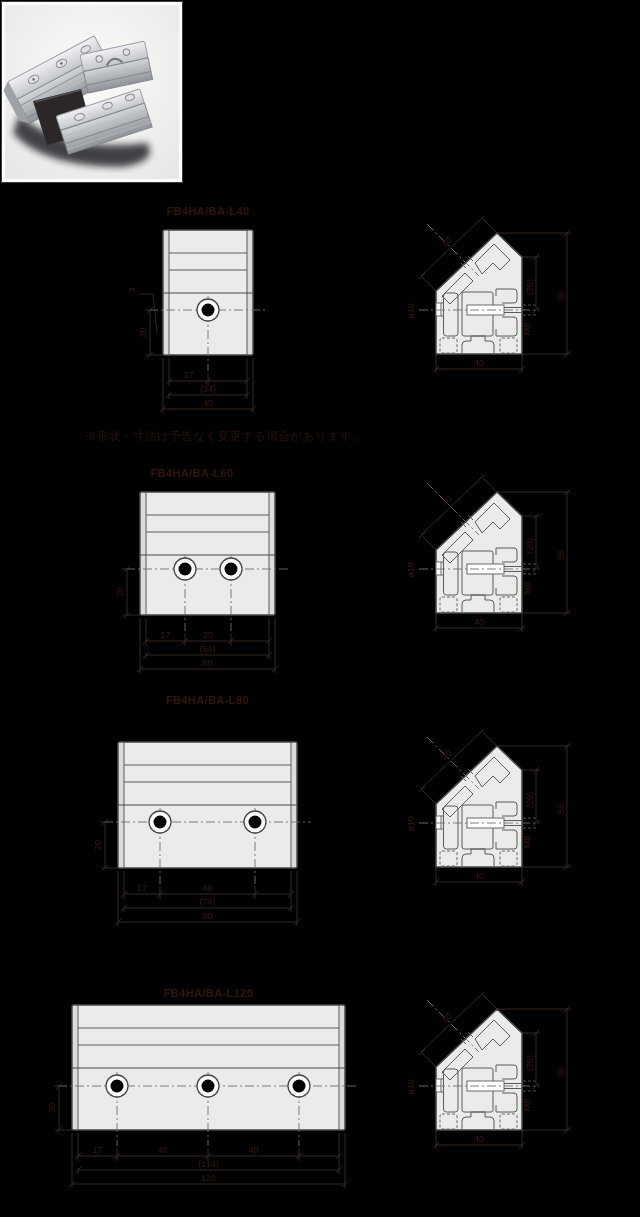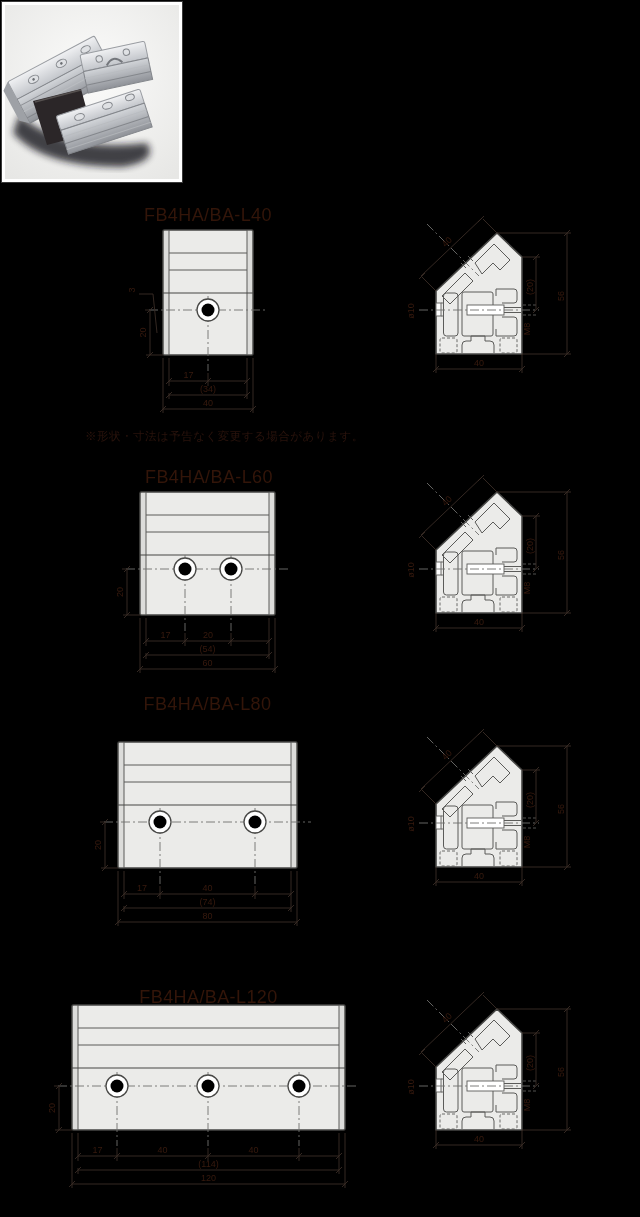--- a/index.html
+++ b/index.html
@@ -1,20 +1,20 @@
 <!DOCTYPE html>
 <html><head>
 <meta charset="utf-8">
 <style>
   html,body{margin:0;padding:0;background:#000;}
   .canvas{position:relative;width:640px;height:1217px;background:#000;overflow:hidden;
           font-family:"Liberation Sans", sans-serif;}
   .photo-frame{position:absolute;left:2px;top:2px;width:174px;height:174px;
                background:#f4f4f2;border:3px solid #ffffff;outline:1px solid #3a3a3a;}
-  .part-label{position:absolute;color:#331509;font-weight:normal;font-size:18px;
+  .part-label{position:absolute;color:#331509;font-weight:bold;font-size:11px;
               text-align:center;letter-spacing:.4px;white-space:nowrap;}
   .note-line{position:absolute;color:#2a130c;font-size:11.5px;letter-spacing:.5px;white-space:nowrap;}
   svg{position:absolute;overflow:visible;}
   svg text{font-family:"Liberation Sans", sans-serif;}
   .body-shape{fill:#ebebe9;stroke:#474745;stroke-width:1.6;stroke-linejoin:round;}
   .strip{fill:#dcdcda;}
   .thin{fill:none;stroke:#5b5b59;stroke-width:1;stroke-linejoin:round;}
   .mid{fill:none;stroke:#474745;stroke-width:1.1;}
   .cl{fill:none;stroke:#6f6f6d;stroke-width:.9;stroke-dasharray:9 3 2 3;}
   .cbore{fill:#ffffff;stroke:#474745;stroke-width:1.3;}
@@ -172,21 +172,21 @@
           <text class="dtx" x="128.5" y="64" transform="rotate(-90 128.5 64)">56</text>
           <path class="dim" d="M1,122 V141 M87,122 V141 M1,137 H87"></path>
           <line class="dim" x1="-2" y1="140" x2="4" y2="134"></line>
           <line class="dim" x1="84" y1="140" x2="90" y2="134"></line>
           <text class="dtx" x="44" y="134">40</text>
           <text class="dtx" x="-21" y="79" transform="rotate(-90 -21 79)">ø10</text>
           <text class="dtx" x="95" y="97" transform="rotate(-90 95 97)">M8</text>
         </svg>
       </div>
       <div>
-        <div class="part-label" style="left:119px;top:467px;width:180px;">FB4HA/BA-L60</div>
+        <div class="part-label" style="left:102px;top:467px;width:180px;">FB4HA/BA-L60</div>
         <svg style="left:92px;top:474px" width="213" height="215" viewBox="-48 -18 213 215">
           <rect class="body-shape" x="0" y="0" width="135" height="123" rx="1.5"></rect>
           <rect class="strip" x="0.9" y="0.9" width="5.1" height="121.2"></rect>
           <rect class="strip" x="129" y="0.9" width="5.1" height="121.2"></rect>
           <line class="thin" x1="6" y1="0" x2="6" y2="123"></line>
           <line class="thin" x1="129" y1="0" x2="129" y2="123"></line>
           <line class="thin" x1="6" y1="23" x2="129" y2="23"></line>
           <line class="thin" x1="6" y1="40" x2="129" y2="40"></line>
           <line class="mid" x1="0" y1="63" x2="135" y2="63"></line>
           <line class="cl" x1="-14" y1="77" x2="149" y2="77"></line>

